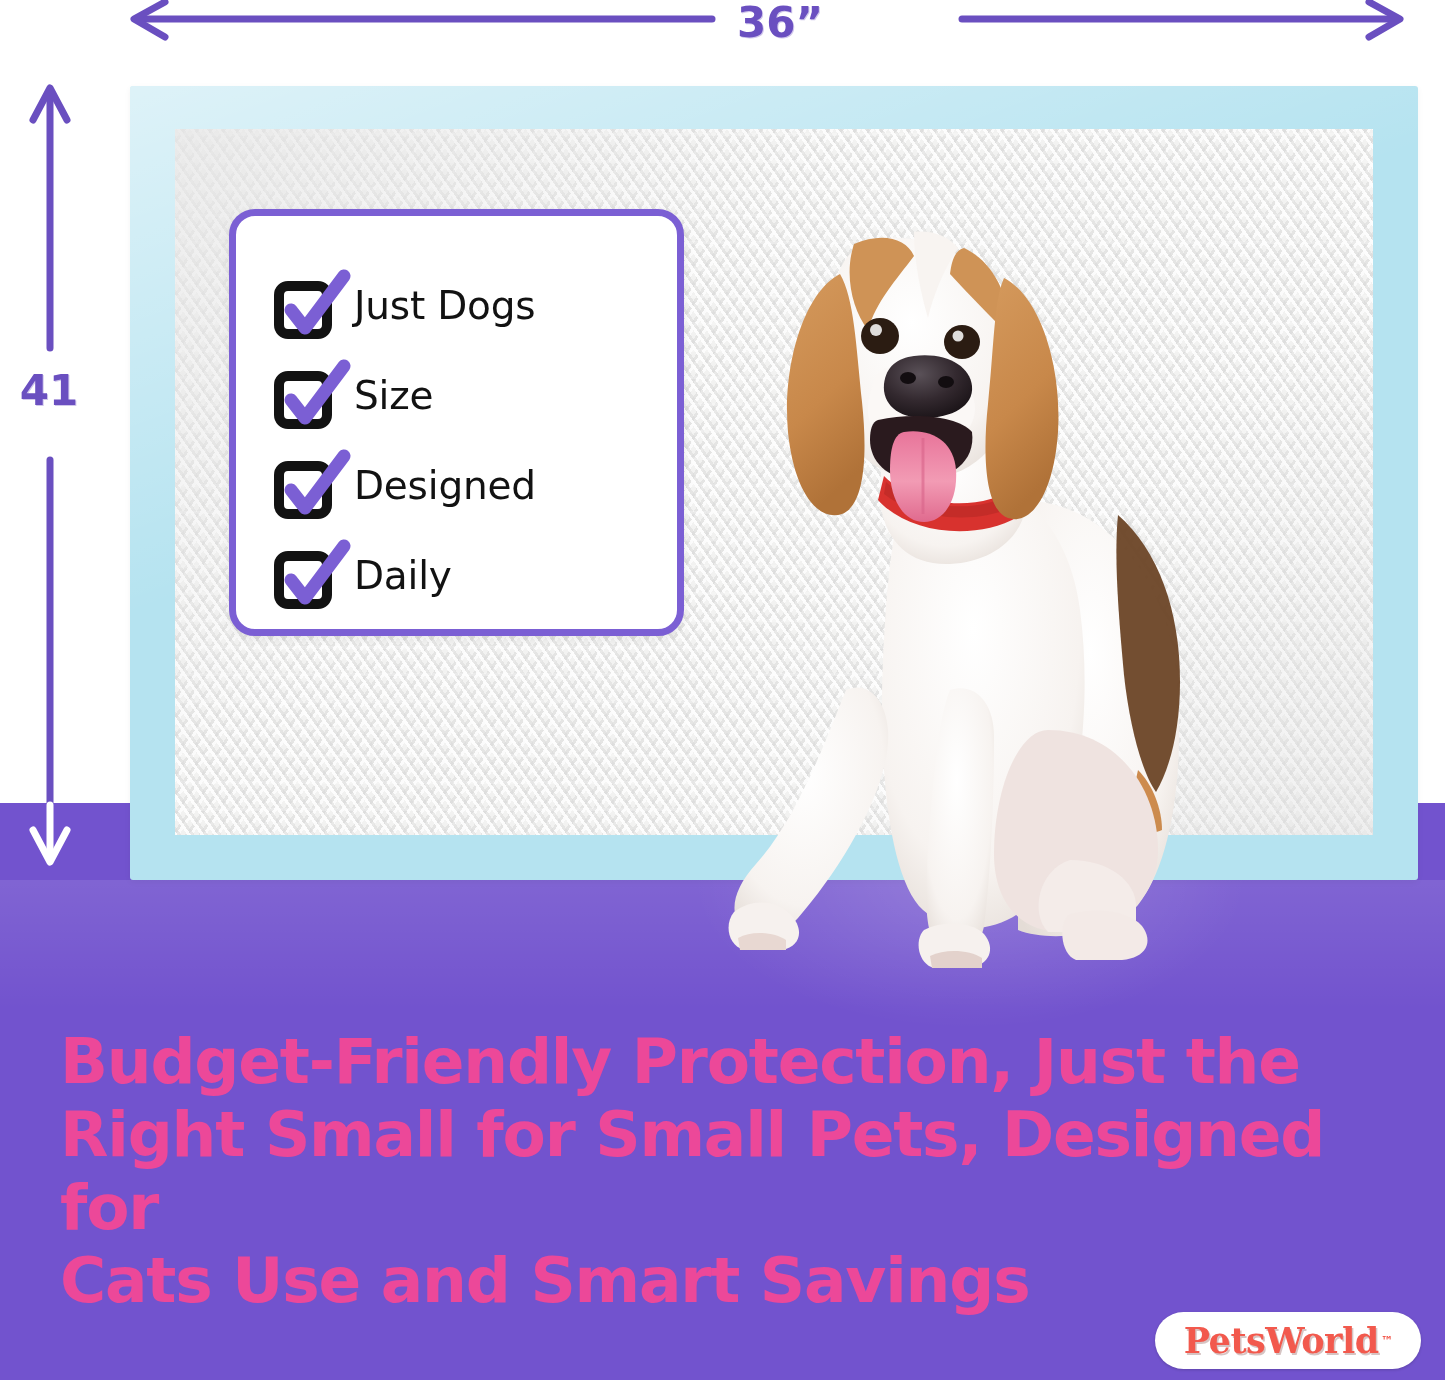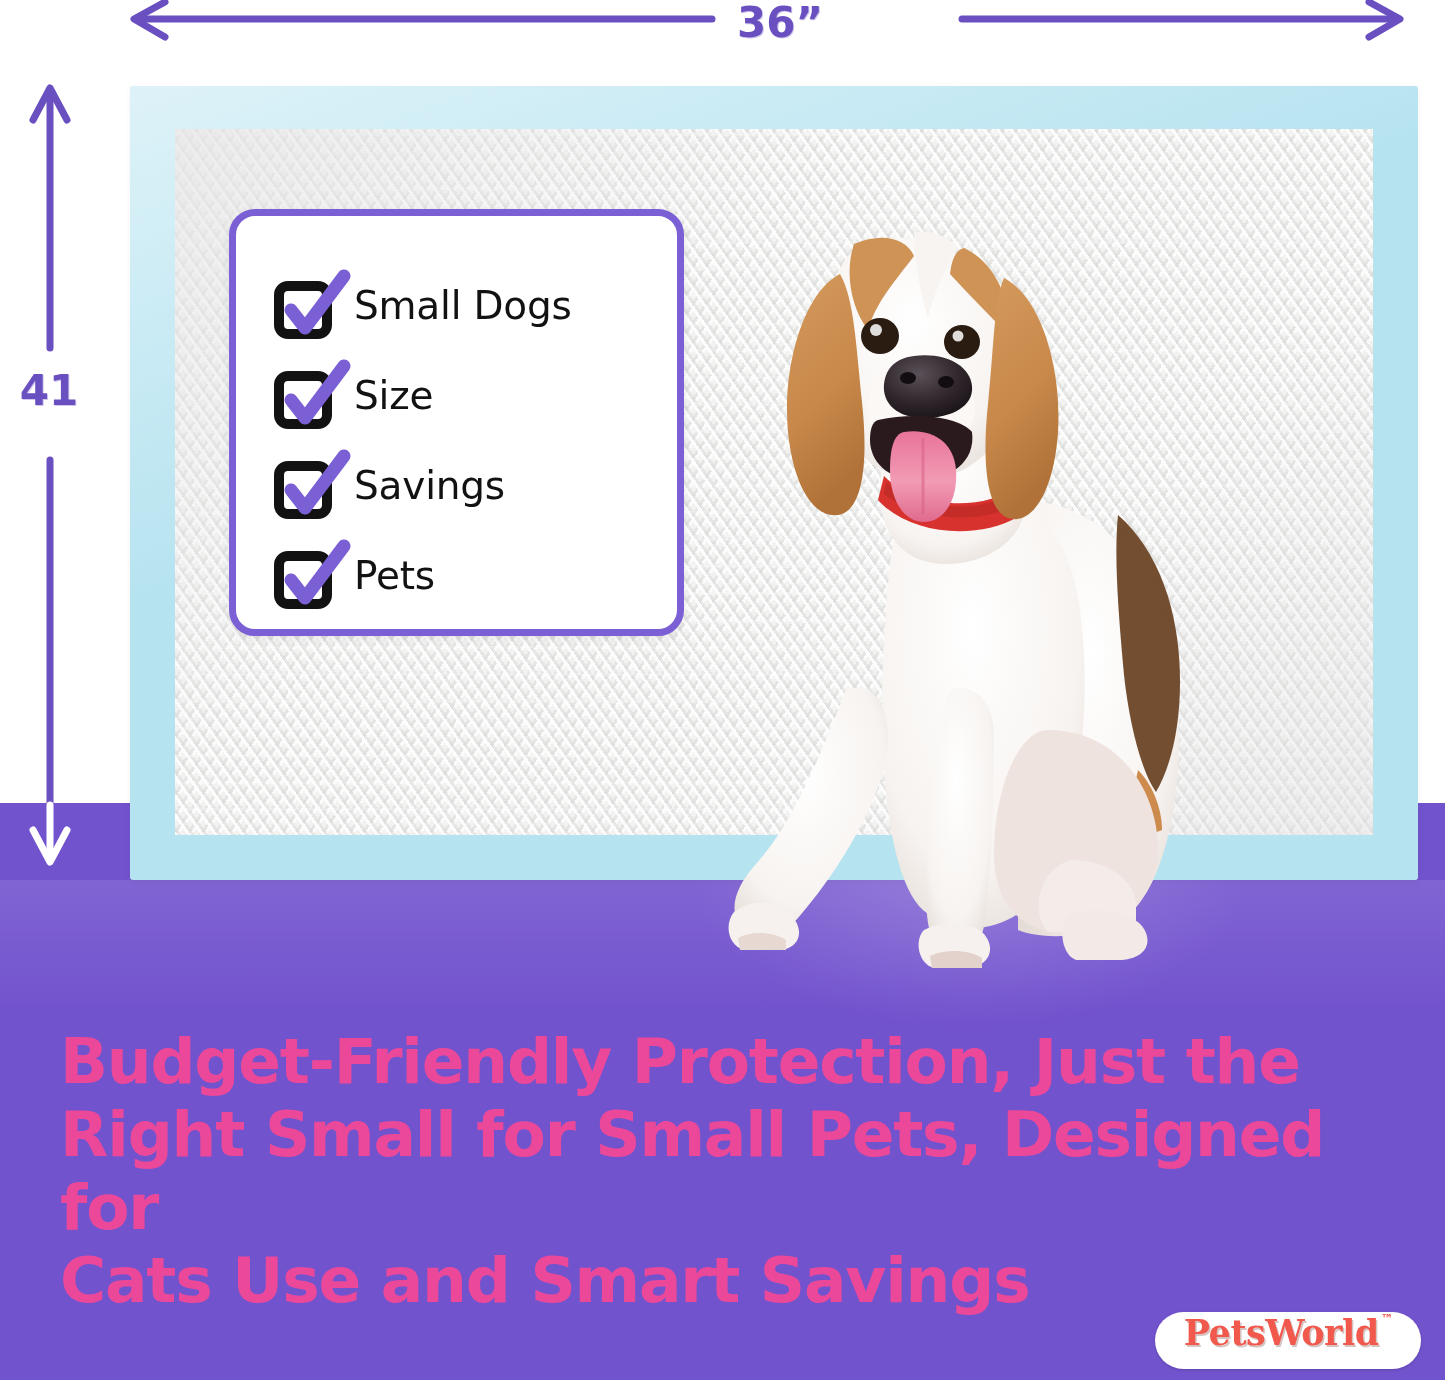--- a/index.html
+++ b/index.html
@@ -60,21 +60,21 @@
   
   .headline{position:absolute;left:60px;top:1025px;width:1325px;text-align:left;color:#ec4899;
         font-family:"DejaVu Sans",sans-serif;font-weight:bold;font-size:63px;line-height:73px;
         letter-spacing:-1.2px;}
   .headline span{display:block;}
 
   
   .logo{position:absolute;left:1155px;top:1312px;width:266px;height:57px;background:#fff;
         border-radius:29px;box-shadow:0 1px 3px rgba(0,0,0,.18);}
   .logo-text{position:absolute;left:0;top:0;width:266px;height:57px;
-        display:flex;justify-content:center;
+        display:flex;align-items:center;justify-content:center;
         font-family:"DejaVu Serif",serif;font-weight:bold;font-size:35px;color:#f2594d;
         letter-spacing:-.5px;text-shadow:1.5px 1.5px 0 rgba(120,60,55,.30);}
   .tm{font-family:"DejaVu Sans",sans-serif;font-size:12px;vertical-align:super;margin-left:2px;
         text-shadow:none;}
 </style>
 </head>
 <body>
 
 <div class="stage">
 
@@ -174,51 +174,51 @@
   <div class="card">
     <div class="rows">
 
       <div class="row">
         <span class="cbwrap">
           <svg width="78" height="72" viewBox="0 0 78 72" xmlns="http://www.w3.org/2000/svg">
             <rect x="5" y="18" width="48" height="48" rx="9" fill="none" stroke="#121212" stroke-width="10"></rect>
             <path d="M17 42 L31 60 L70 8" fill="none" stroke="#7b5fd4" stroke-width="13" stroke-linecap="round" stroke-linejoin="round"></path>
           </svg>
         </span>
-        <span class="rowlabel">Small Dogs</span>
+        <span class="rowlabel">Just Dogs</span>
       </div>
 
       <div class="row">
         <span class="cbwrap">
           <svg width="78" height="72" viewBox="0 0 78 72" xmlns="http://www.w3.org/2000/svg">
             <rect x="5" y="18" width="48" height="48" rx="9" fill="none" stroke="#121212" stroke-width="10"></rect>
             <path d="M17 42 L31 60 L70 8" fill="none" stroke="#7b5fd4" stroke-width="13" stroke-linecap="round" stroke-linejoin="round"></path>
           </svg>
         </span>
         <span class="rowlabel">Size</span>
       </div>
 
       <div class="row">
         <span class="cbwrap">
           <svg width="78" height="72" viewBox="0 0 78 72" xmlns="http://www.w3.org/2000/svg">
             <rect x="5" y="18" width="48" height="48" rx="9" fill="none" stroke="#121212" stroke-width="10"></rect>
             <path d="M17 42 L31 60 L70 8" fill="none" stroke="#7b5fd4" stroke-width="13" stroke-linecap="round" stroke-linejoin="round"></path>
           </svg>
         </span>
-        <span class="rowlabel">Savings</span>
-      </div>
-
-      <div class="row">
-        <span class="cbwrap">
-          <svg width="78" height="72" viewBox="0 0 78 72" xmlns="http://www.w3.org/2000/svg">
-            <rect x="5" y="18" width="48" height="48" rx="9" fill="none" stroke="#121212" stroke-width="10"></rect>
-            <path d="M17 42 L31 60 L70 8" fill="none" stroke="#7b5fd4" stroke-width="13" stroke-linecap="round" stroke-linejoin="round"></path>
-          </svg>
-        </span>
-        <span class="rowlabel">Pets</span>
+        <span class="rowlabel">Designed</span>
+      </div>
+
+      <div class="row">
+        <span class="cbwrap">
+          <svg width="78" height="72" viewBox="0 0 78 72" xmlns="http://www.w3.org/2000/svg">
+            <rect x="5" y="18" width="48" height="48" rx="9" fill="none" stroke="#121212" stroke-width="10"></rect>
+            <path d="M17 42 L31 60 L70 8" fill="none" stroke="#7b5fd4" stroke-width="13" stroke-linecap="round" stroke-linejoin="round"></path>
+          </svg>
+        </span>
+        <span class="rowlabel">Daily</span>
       </div>
 
     </div>
   </div>
 
   <div class="dim-top">
     <svg width="1445" height="46" viewBox="0 0 1445 46" xmlns="http://www.w3.org/2000/svg">
       <g stroke="#6a4fc0" stroke-width="7" fill="none" stroke-linecap="round" stroke-linejoin="round">
         <line x1="136" y1="19" x2="712" y2="19"></line>
         <polyline points="165,2 134,19 165,37"></polyline>

